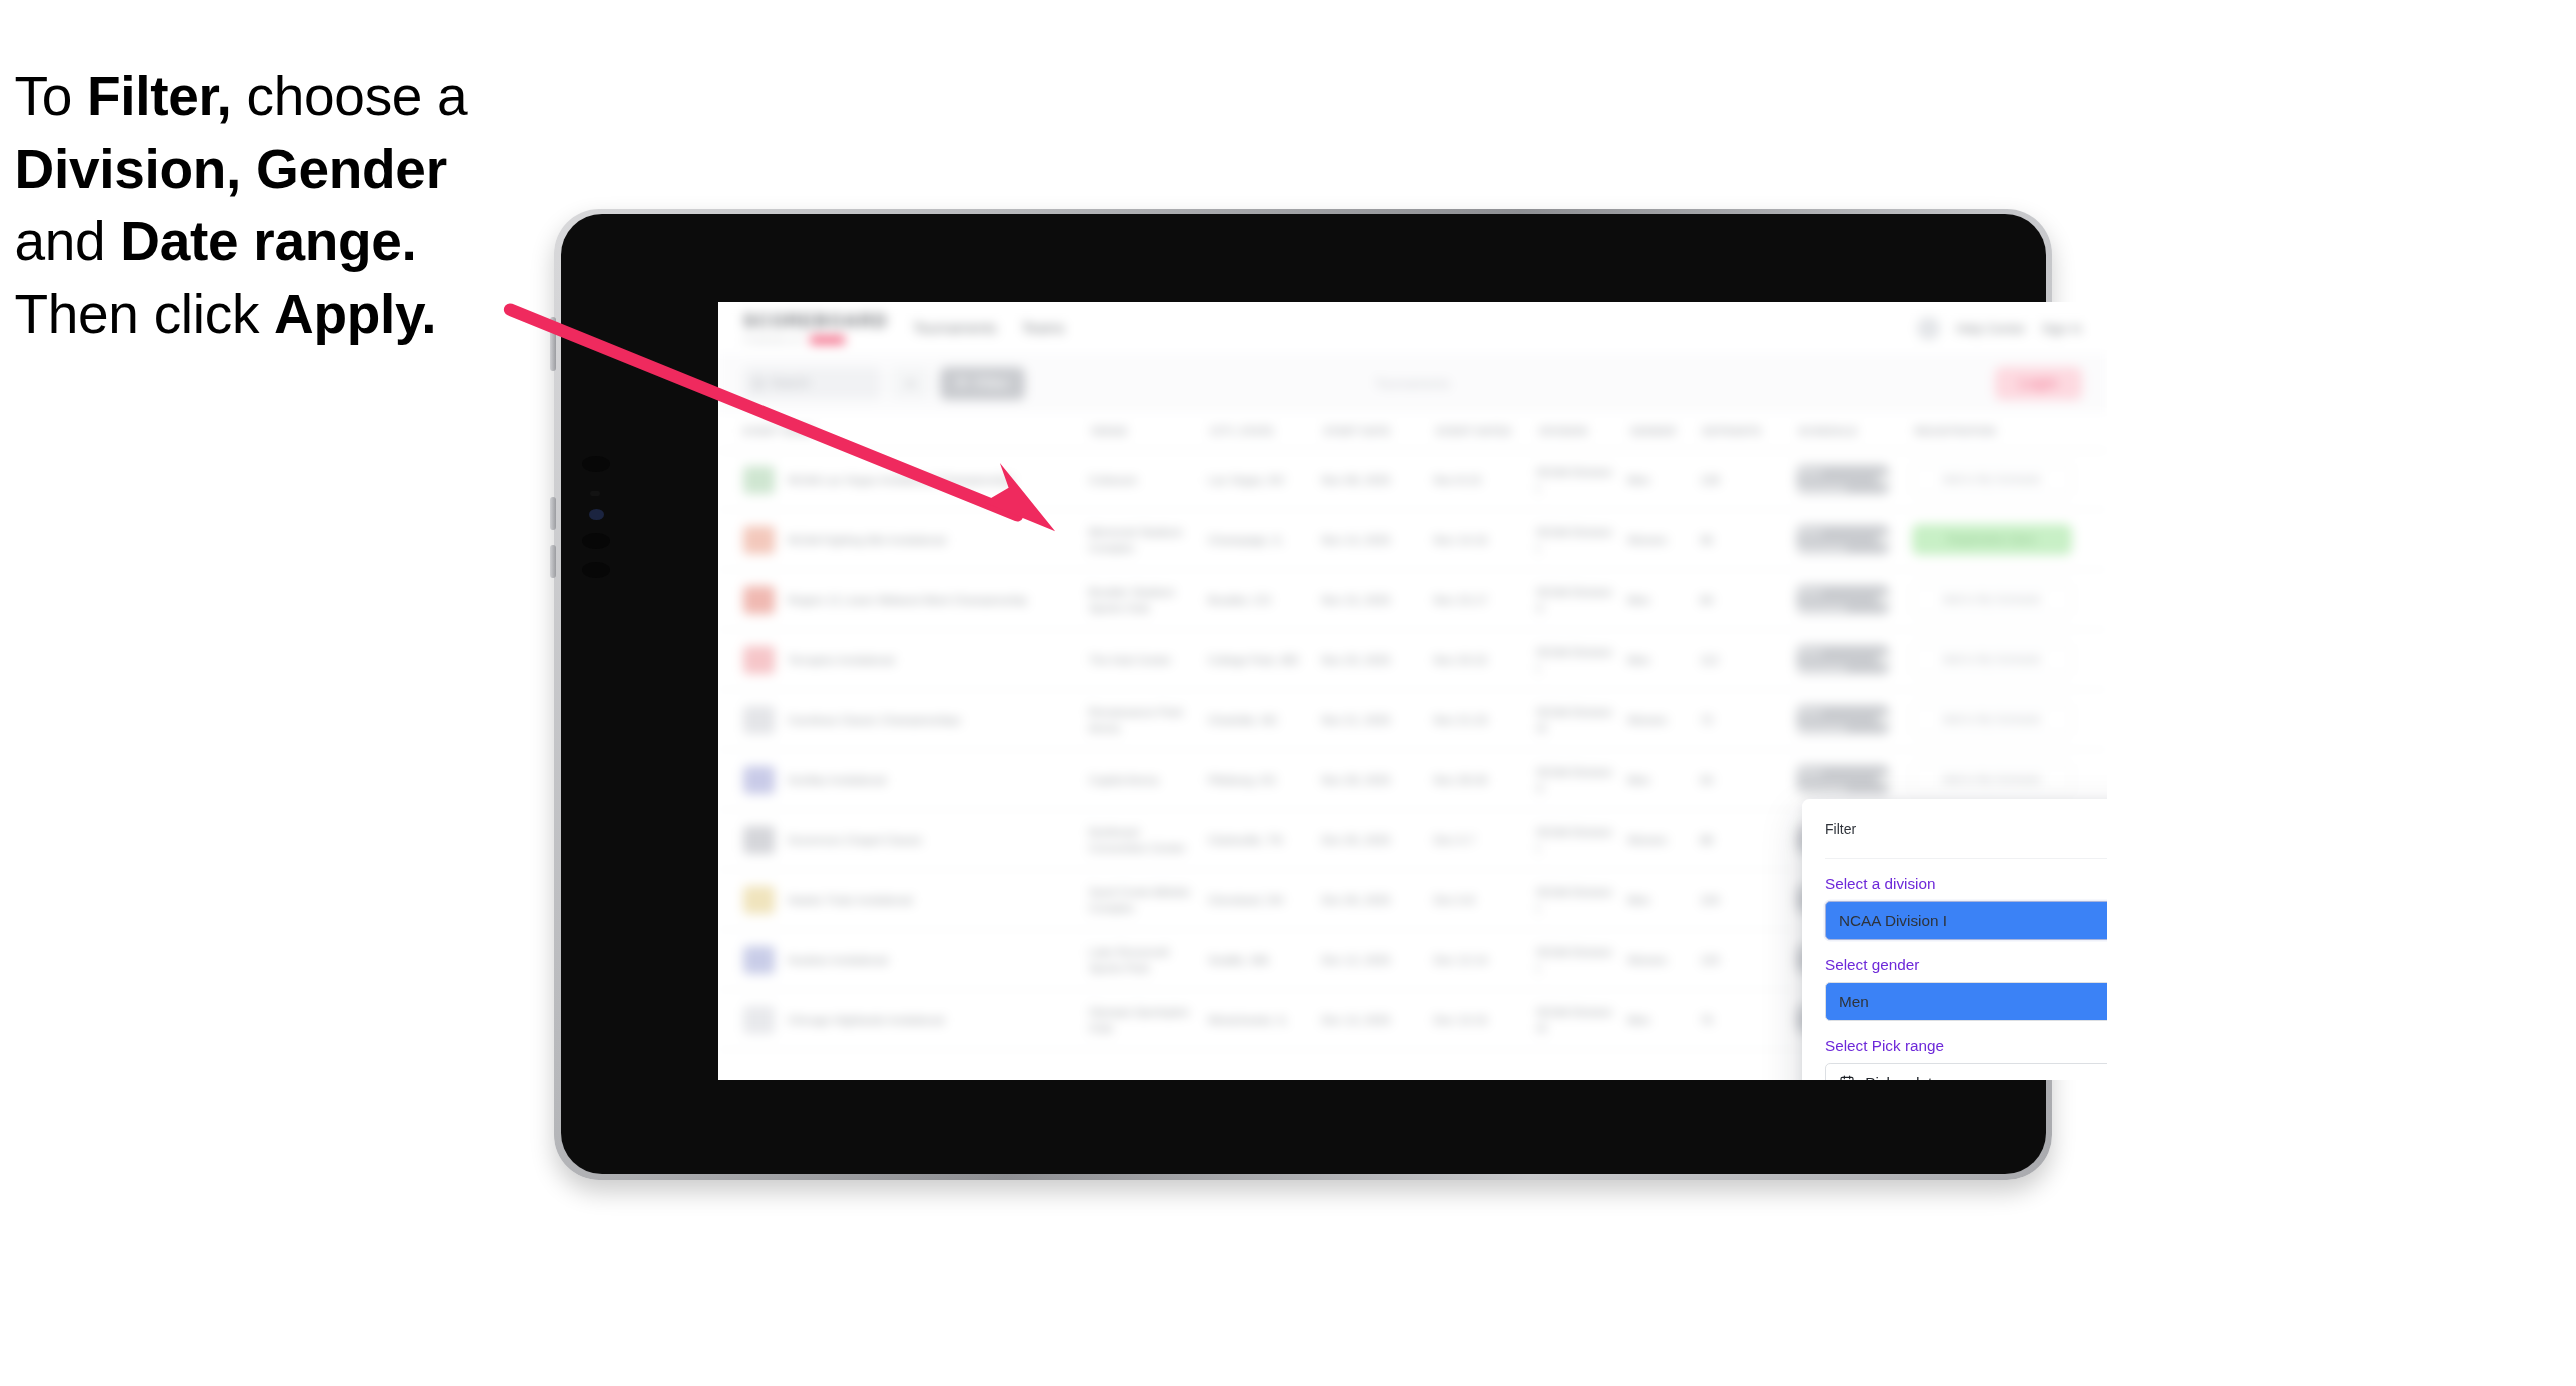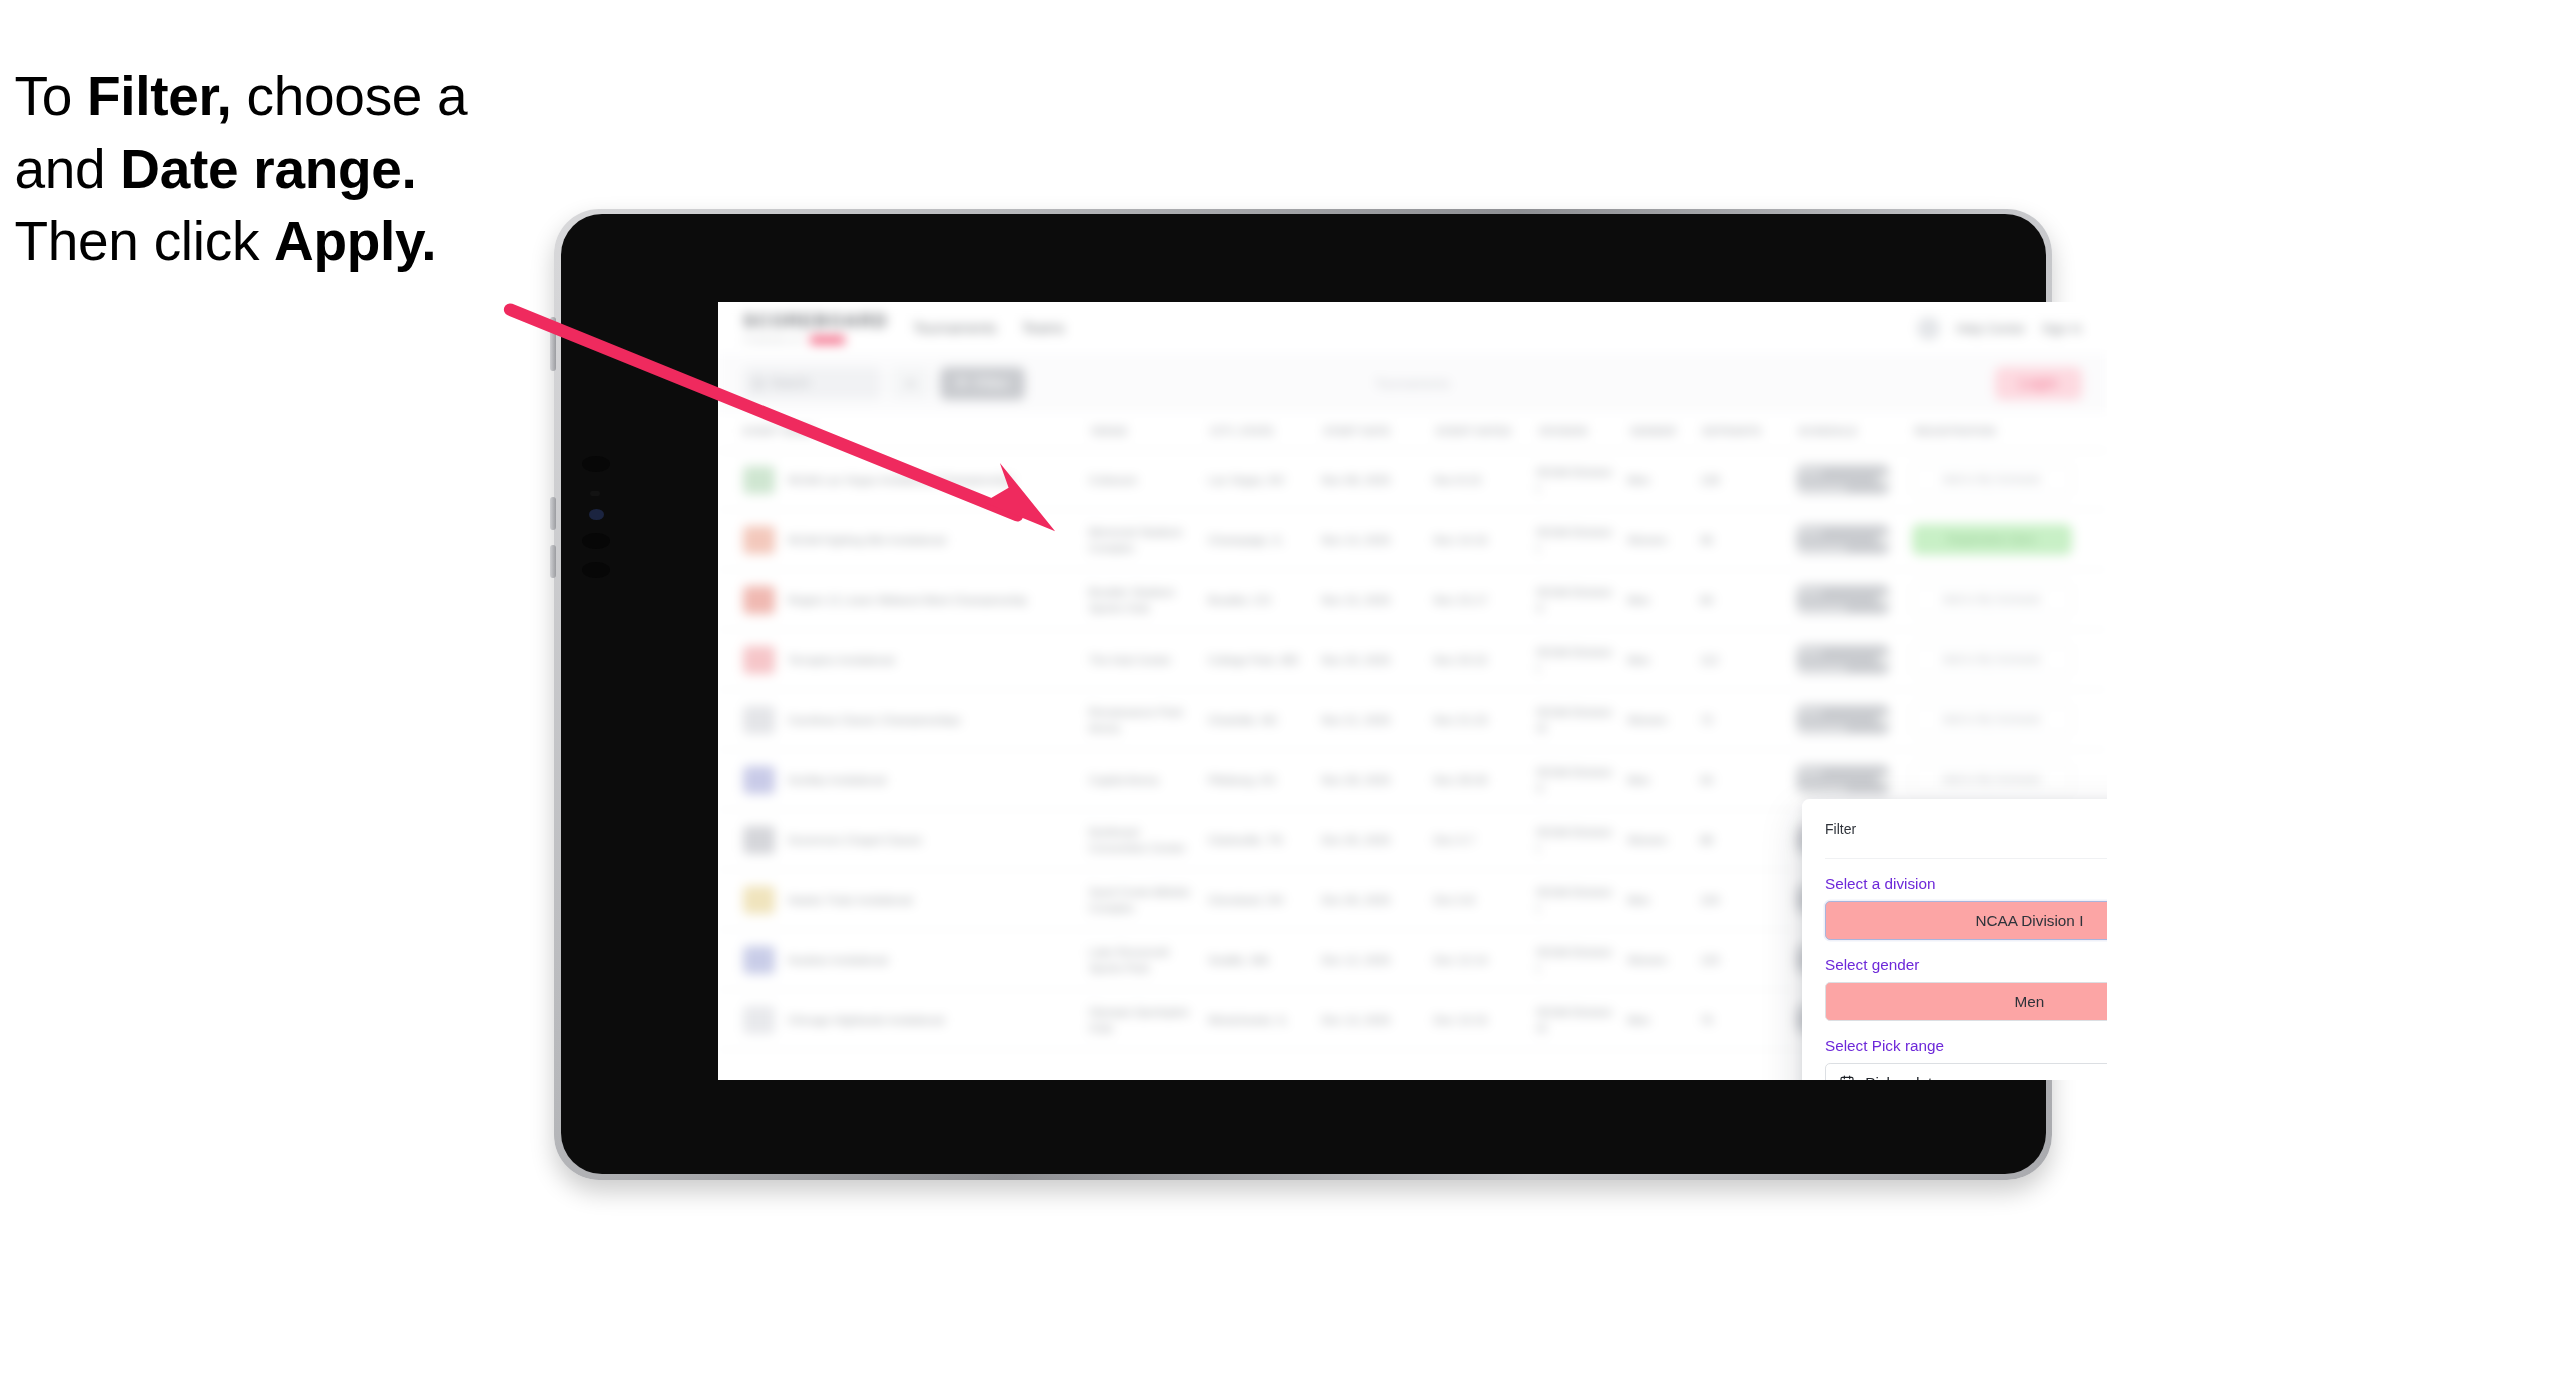--- a/index.html
+++ b/index.html
@@ -245,39 +245,39 @@
     font-size: 14px; color: #2f333a; font-weight: 400;
   }
 
   .field { margin-top: 16px; }
   .field-label {
     font-size: 15.3px; color: #6d28d9; margin-bottom: 8px; font-weight: 400;
   }
   .select {
     height: 39px; border-radius: 5.1px; border: 0.7px solid #dcdfe3;
     display: flex; align-items: center; padding: 0 10.2px 0 13px;
-    background: #fca5a5;
-    text-align: center;
+    background: #3b82f6;
   }
   .select.focused { border-color: #a8b4dc; box-shadow: 0 0 0 1.5px rgba(168,180,220,0.18); }
   .select-value { font-size: 15.3px; color: #2e333a; flex: 1; }
   .datebox {
     height: 39px; border-radius: 5.1px; border: 0.7px solid #dcdfe3;
     display: flex; align-items: center; gap: 10.2px; padding: 0 13px;
     background: #ffffff;
   }
   .date-text { font-size: 15.3px; color: #22262c; }
 </style>
 </head>
 <body>
 
 <div id="stage">
 
   <div id="caption">
     <div><span>To </span><span class="b">Filter,</span><span> choose a</span></div>
+    <div><span class="b">Division, Gender</span></div>
     <div><span>and </span><span class="b">Date range.</span></div>
     <div><span>Then click </span><span class="b">Apply.</span></div>
   </div>
 
   <div id="tablet">
     <div id="tablet-outer"></div>
     <div id="tablet-body"></div>
 
     <div class="side-btn" id="btn-power"></div>
     <div class="side-btn" id="btn-vol-up"></div>

